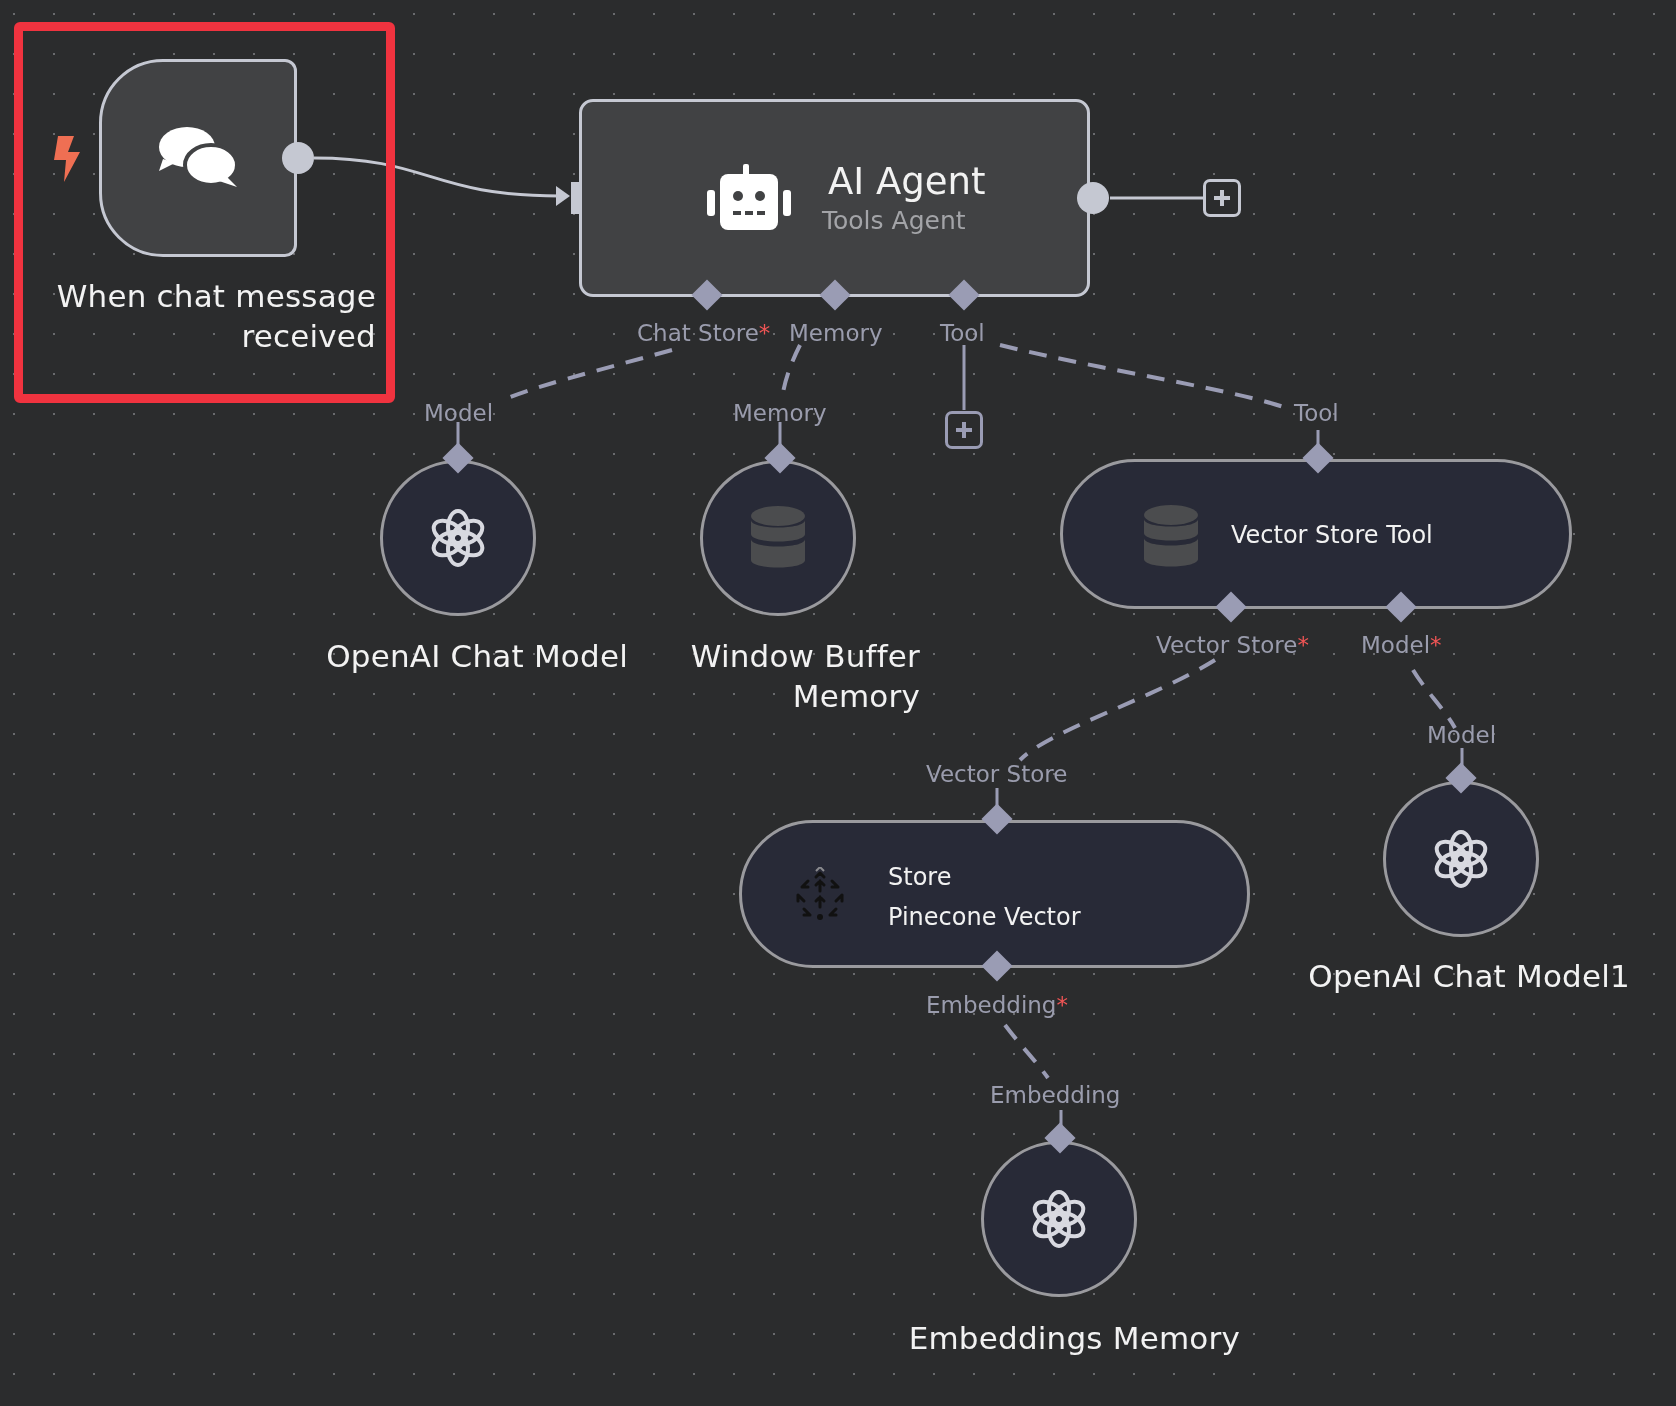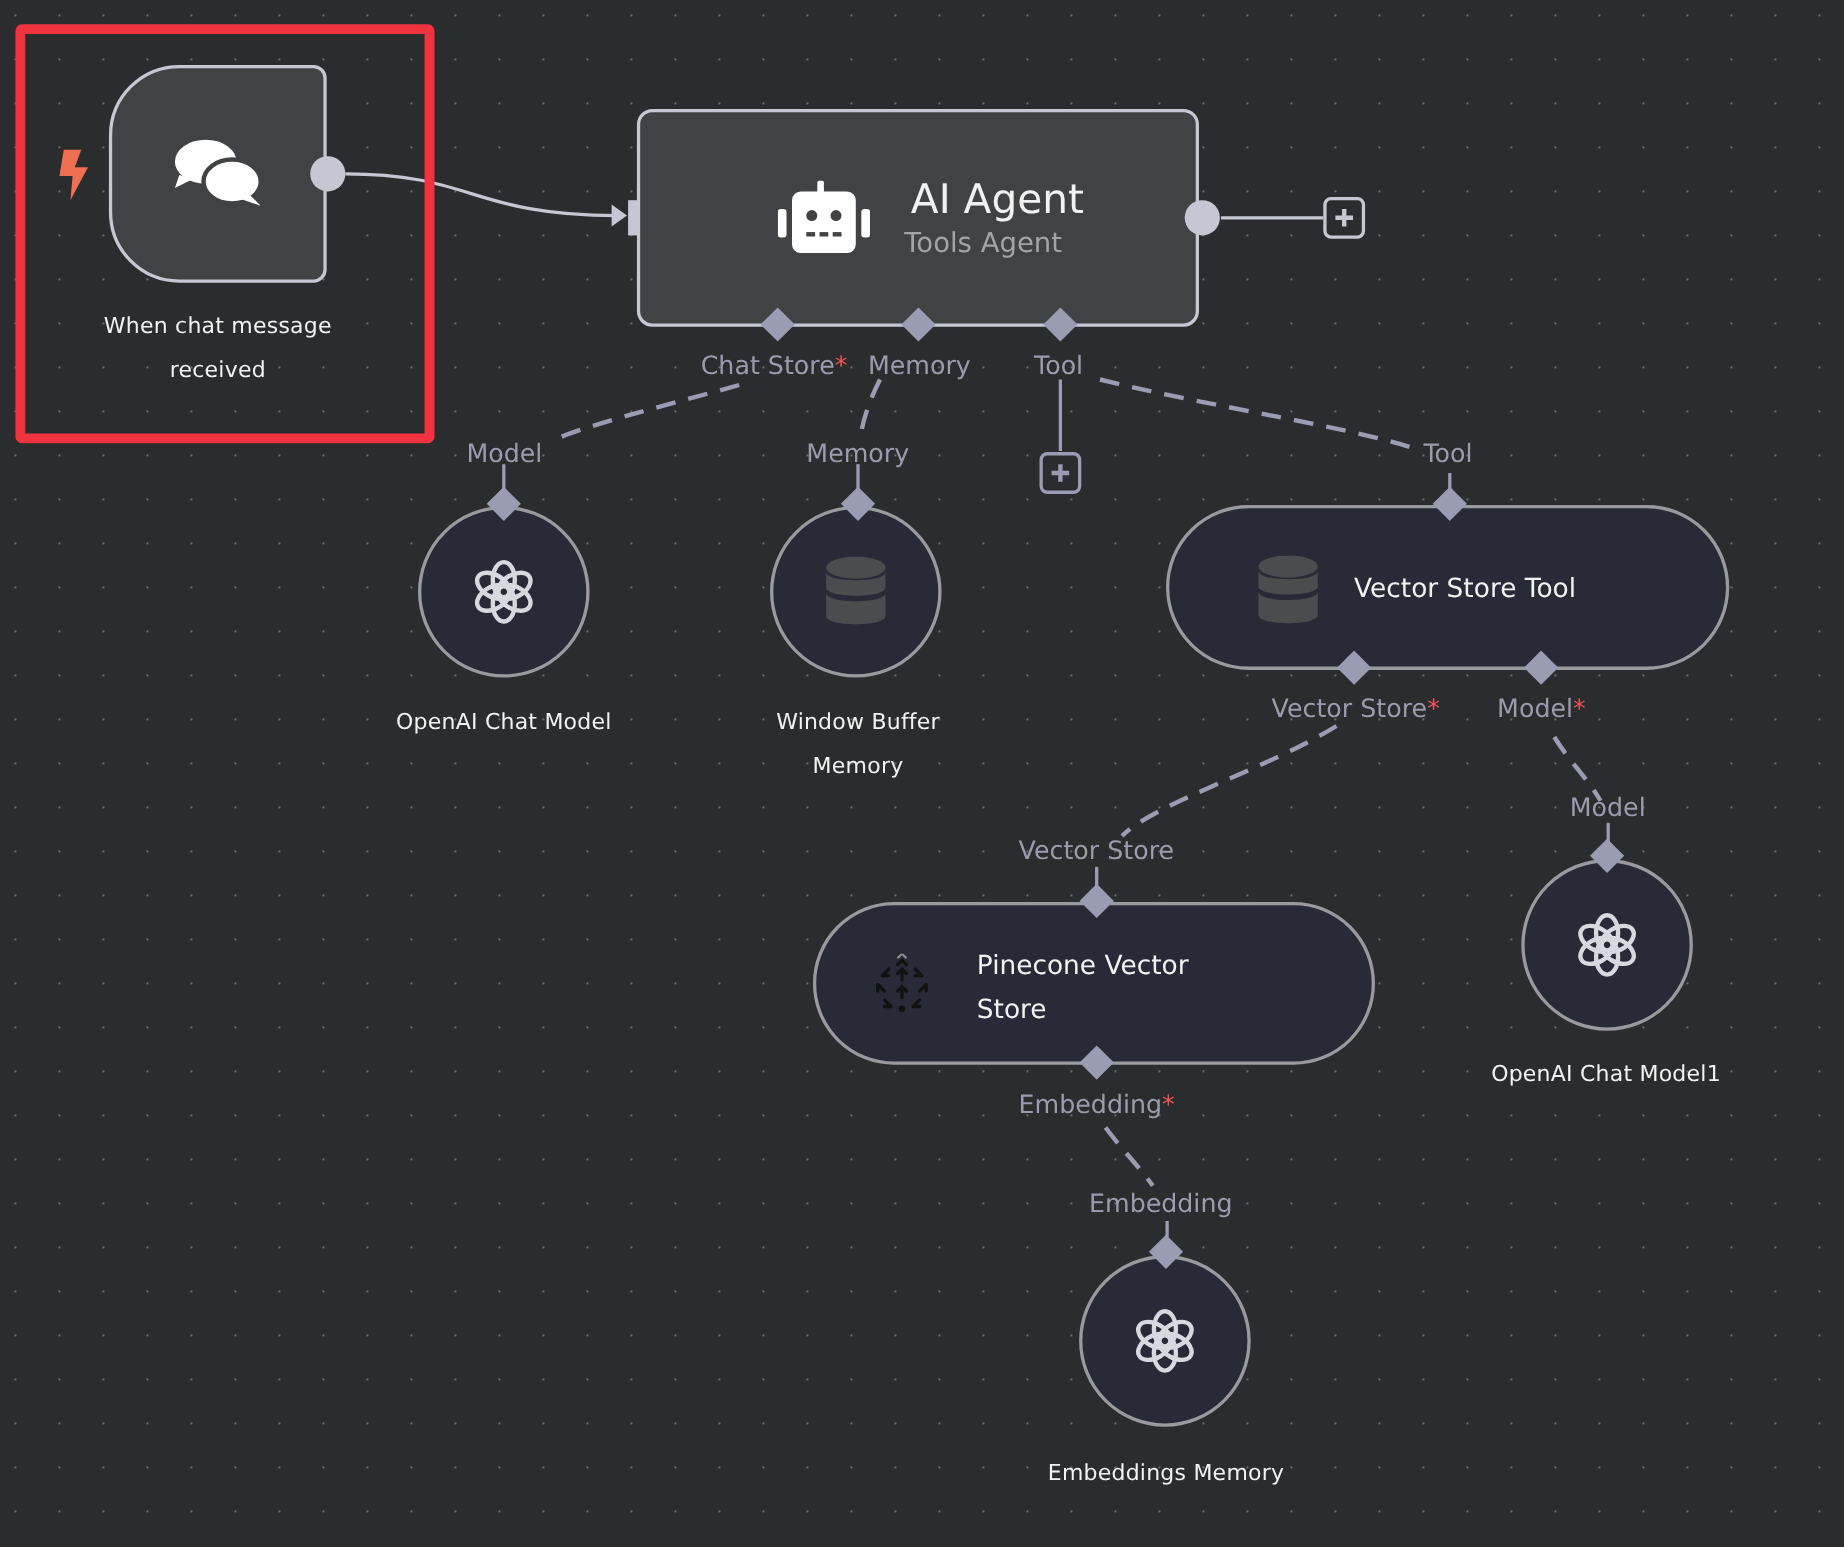--- a/index.html
+++ b/index.html
@@ -19,21 +19,21 @@
     border:9px solid #f0333f; border-radius:6px; box-sizing:border-box;
   }
   .trigger-node {
     position:absolute; left:99px; top:59px; width:198px; height:198px;
     background:#414244; border:3px solid #c5c8d2; box-sizing:border-box;
     border-radius:64px 12px 12px 64px;
     display:flex; align-items:center; justify-content:center;
   }
   .bolt { position:absolute; left:52px; top:136px; }
   .node-label {
-    position:absolute; color:#f2f2f2; font-size:20px; text-align:center;
+    position:absolute; color:#f2f2f2; font-size:31px; text-align:right;
     line-height:40px; font-weight:500; letter-spacing:0.2px;
   }
   .agent-node {
     position:absolute; left:579px; top:99px; width:511px; height:198px;
     background:#414244; border:3px solid #c5c8d2; box-sizing:border-box;
     border-radius:14px;
   }
   .agent-title { position:absolute; left:246px; top:58px; color:#f2f2f2; font-size:37px; }
   .agent-sub { position:absolute; left:240px; top:104px; color:#a3a4a8; font-size:25px; }
   .robot { position:absolute; left:125px; top:62px; }
@@ -207,22 +207,22 @@
         <path d="M4 28 L10 34 M4 28 L4 34"></path>
         <path d="M48 28 L42 34 M48 28 L48 34"></path>
         <path d="M26 30 V40 M22 34 L26 30 L30 34"></path>
         <path d="M10 42 L16 48 M10 48 L16 48"></path>
         <path d="M42 42 L36 48 M42 48 L36 48"></path>
       </g>
       <circle cx="26" cy="50" r="3" fill="#111"></circle>
       <path d="M22 4 L26 0 L30 4" stroke="#8a8a8e" stroke-width="2" fill="none"></path>
     </svg>
     <div class="pill-title" style="left:146px; top:34px;">
+      <div>Store</div>
       <div>Pinecone Vector</div>
-      <div>Store</div>
     </div>
   </div>
   <div class="diamond" style="left:986px; top:808px;"></div>
   <div class="diamond" style="left:986px; top:955px;"></div>
   <div class="port-label" style="left:926px; top:992px;"><span>Embedding</span><span class="req">*</span></div>
 
   <div class="port-label" style="left:1427px; top:722px;">Model</div>
   <div class="circle-node" style="left:1383px; top:781px;">
     <svg width="62" height="62" viewBox="0 0 62 62">
       <g fill="none" stroke="#d8d9e0" stroke-width="4">

